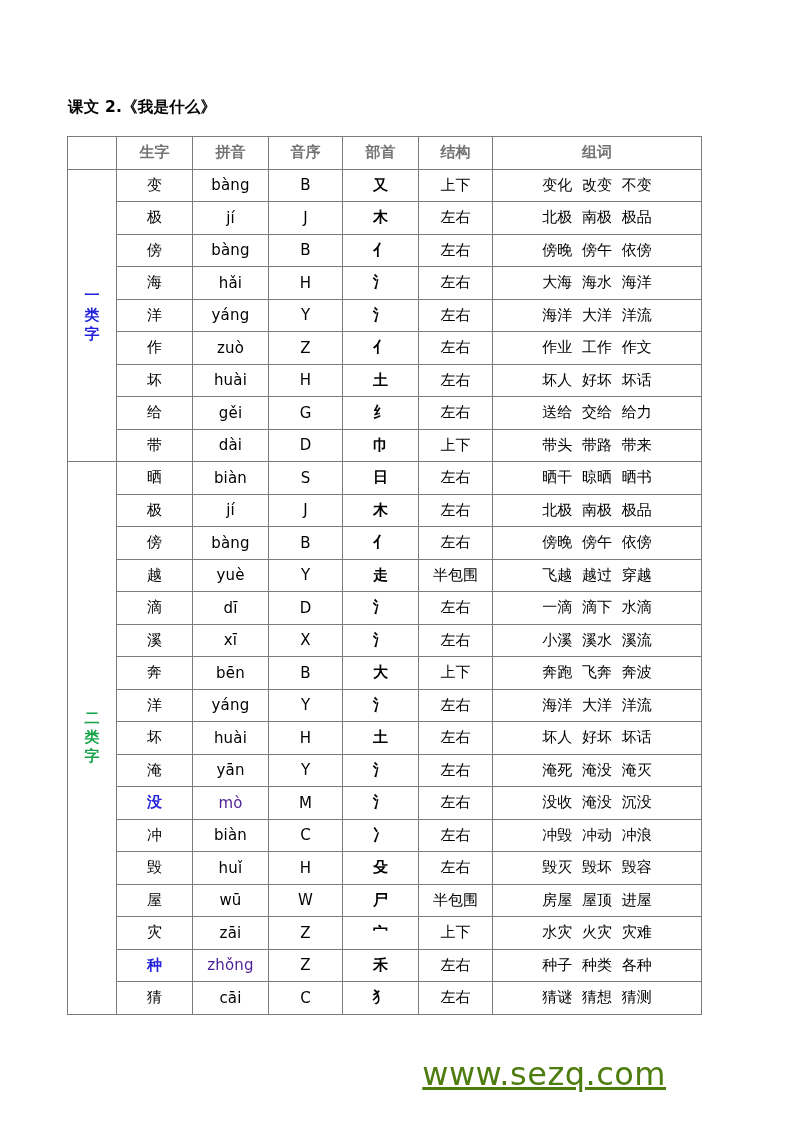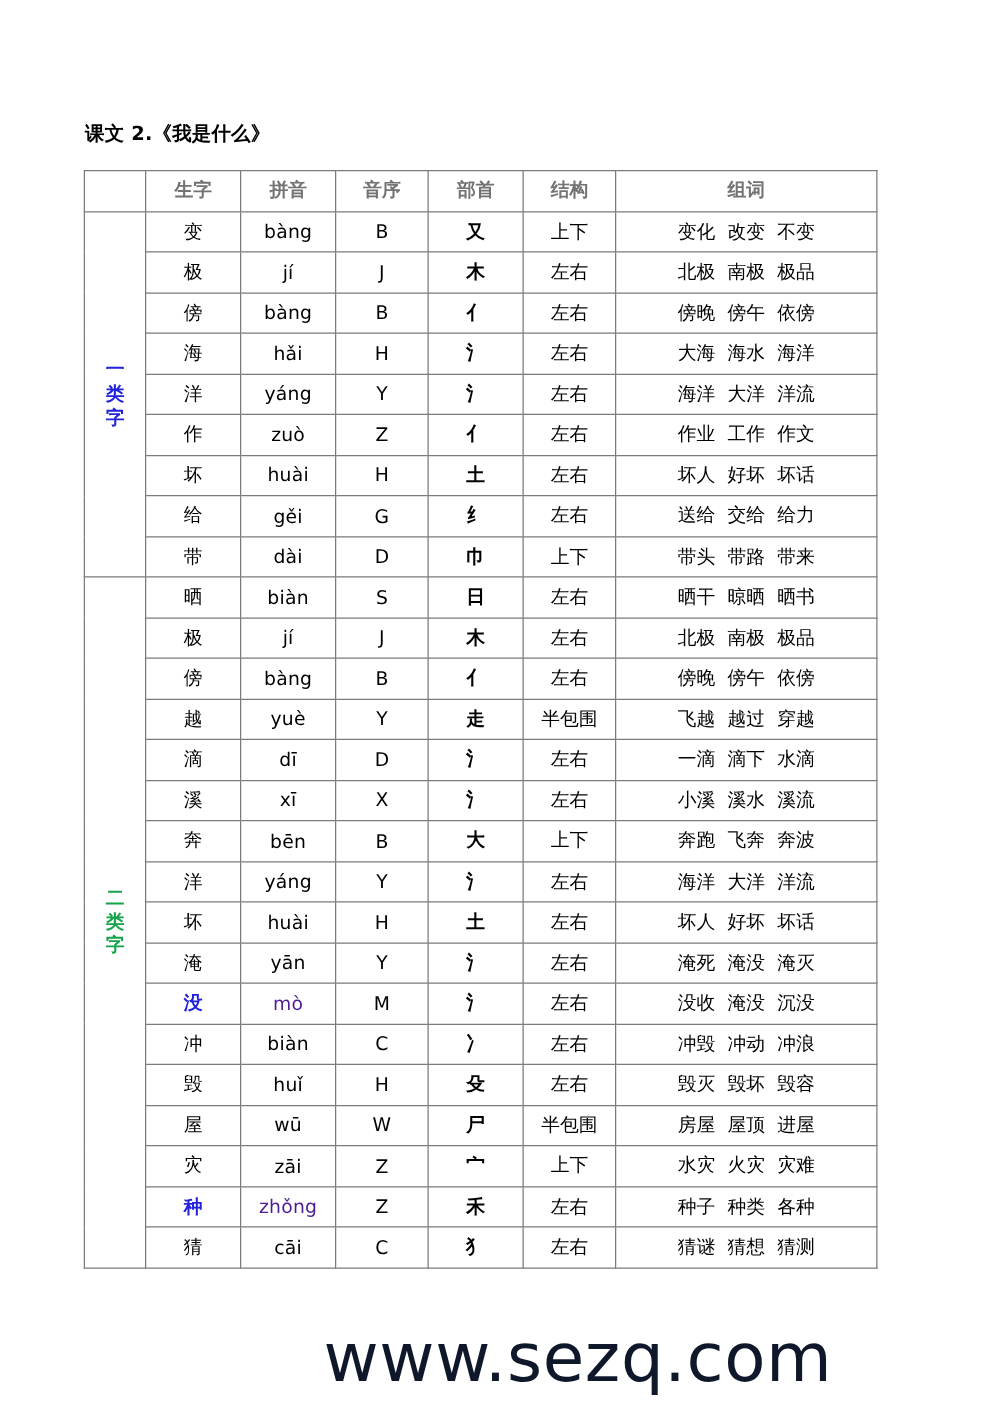--- a/index.html
+++ b/index.html
@@ -109,25 +109,26 @@
     font-weight: bold;
   }
   .hl-blue-pin {
     color: #4c1d95;
   }
 
   .watermark {
     position: absolute;
     right: 33px;
     top: 1055px;
-    font-size: 54px;
-    color: #0f172a;
+    font-size: 32px;
+    color: #4d7c0f;
     letter-spacing: 0.5px;
     font-family: "DejaVu Sans", "Liberation Sans", sans-serif;
     white-space: nowrap;
+    text-decoration: underline;
   }
 </style>
 </head>
 <body>
 
 <div class="page">
 
   <div class="title">课文 2.《我是什么》</div>
 
   <table class="vocab">

